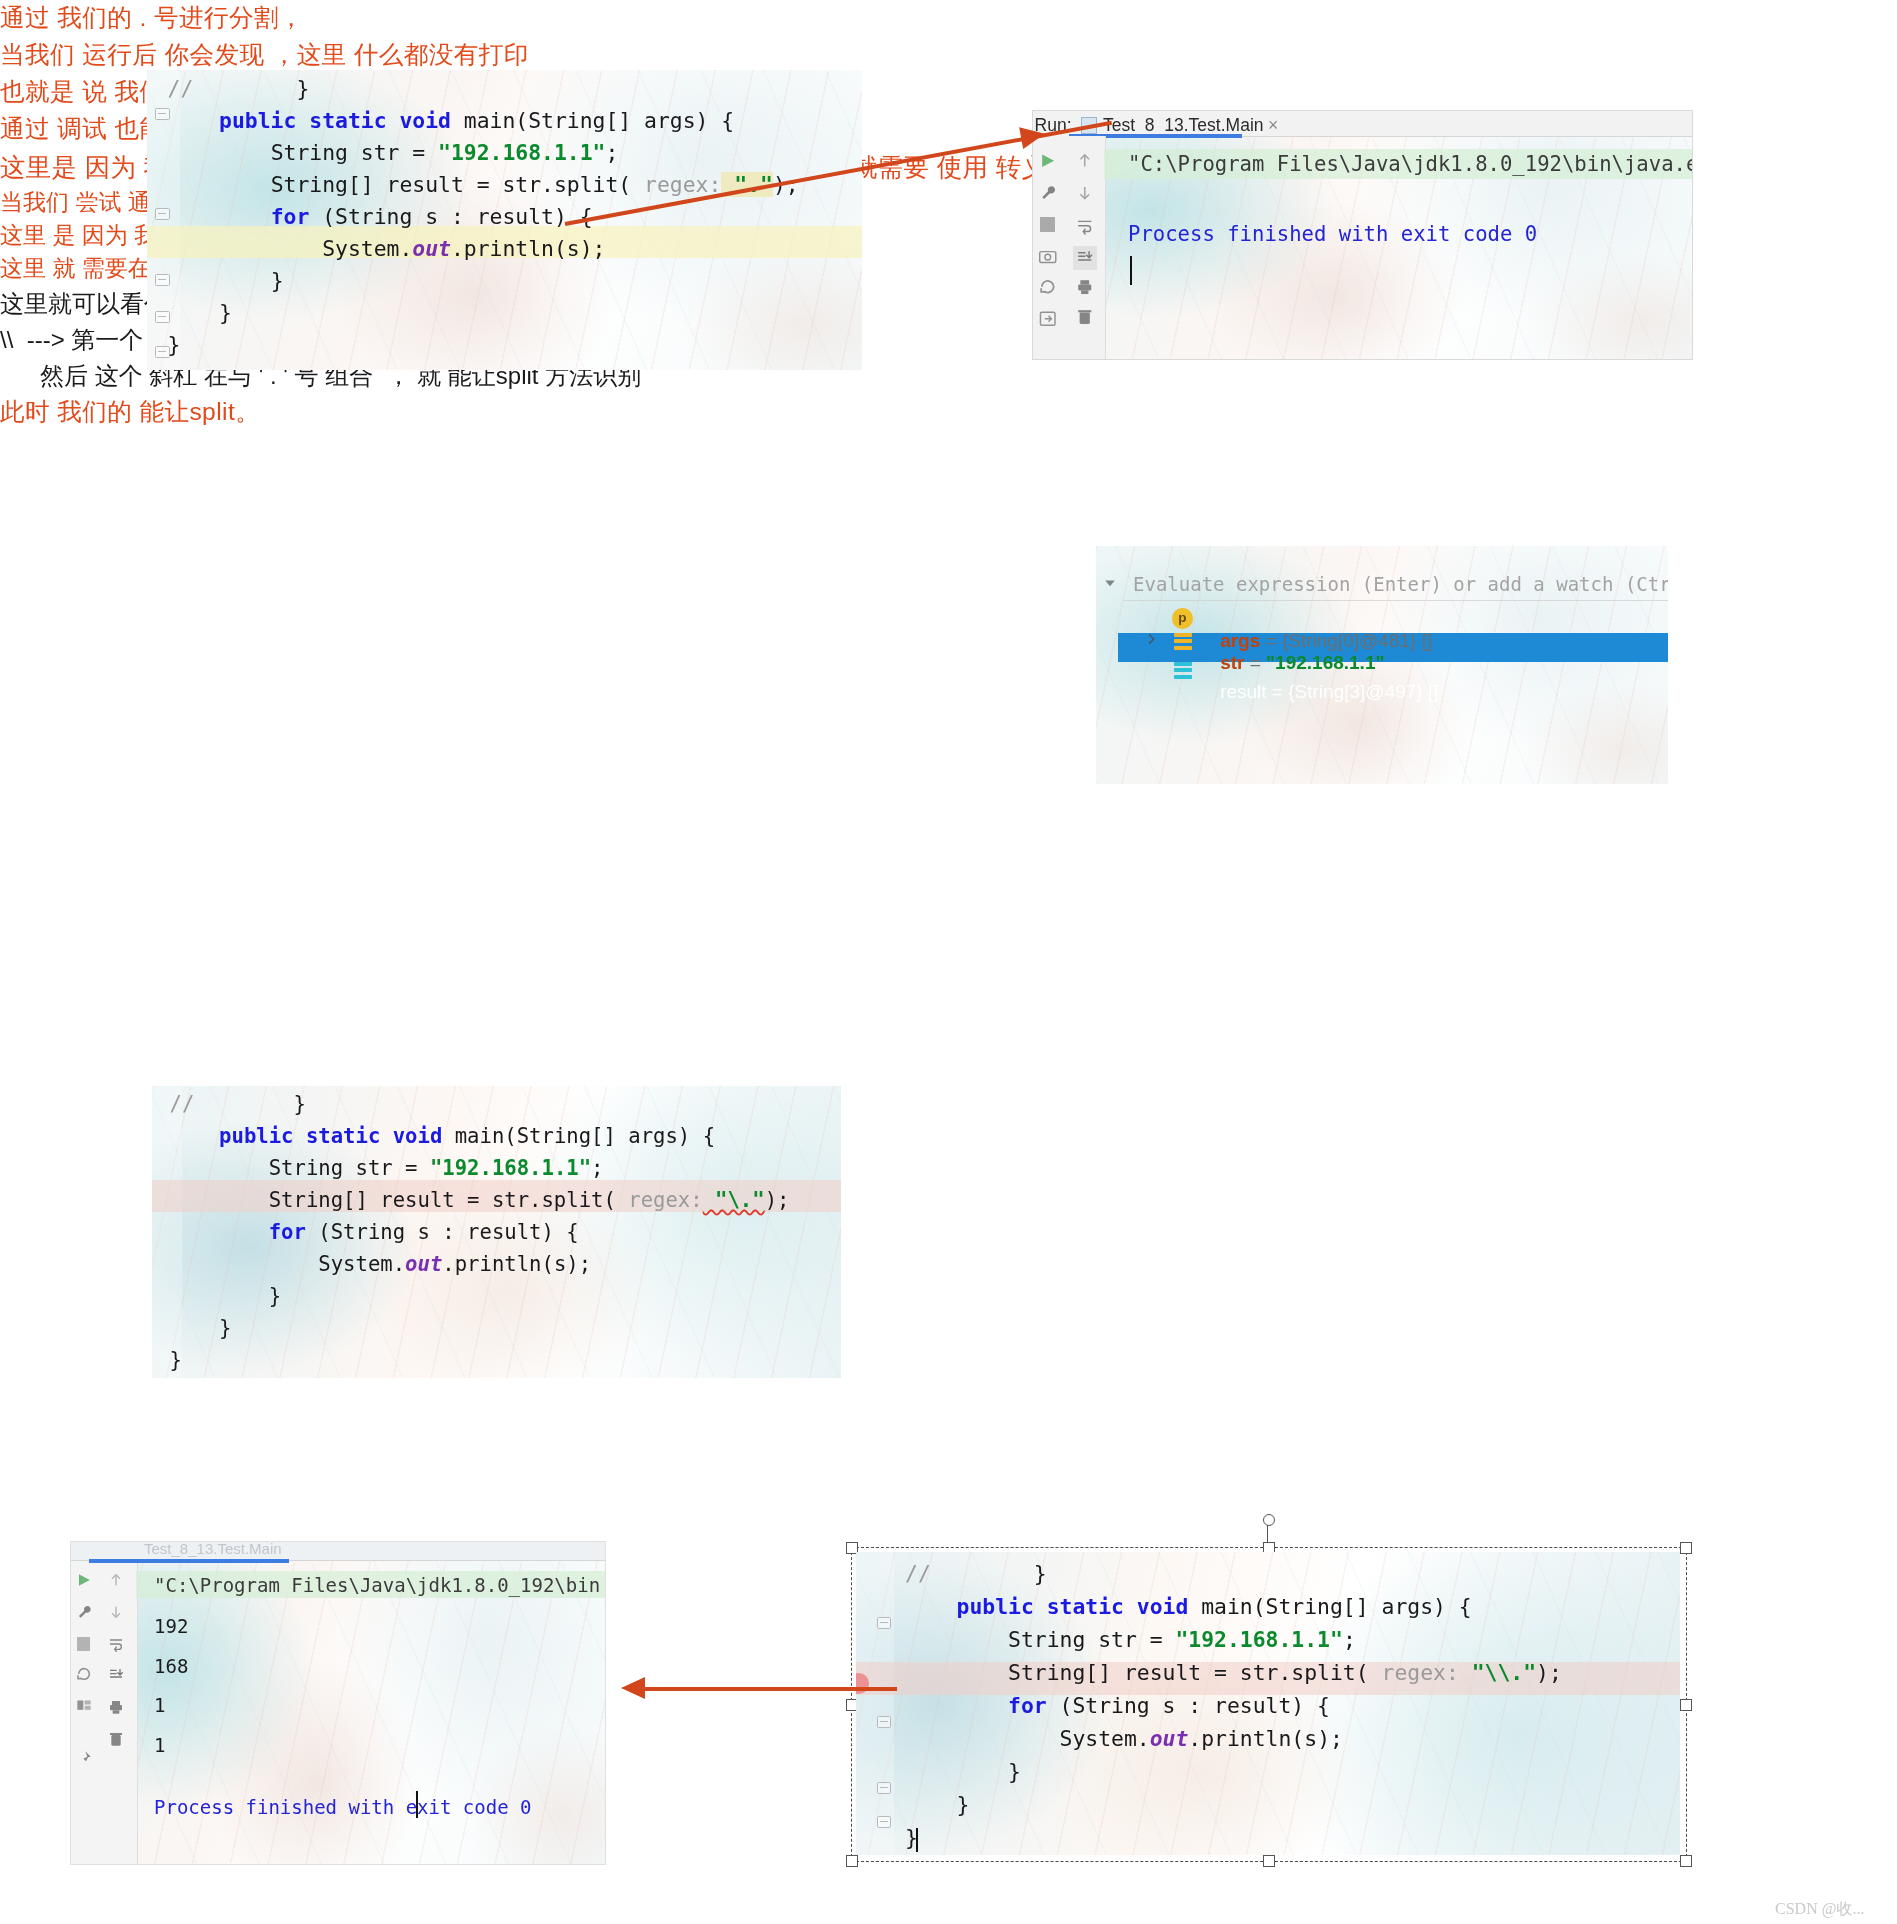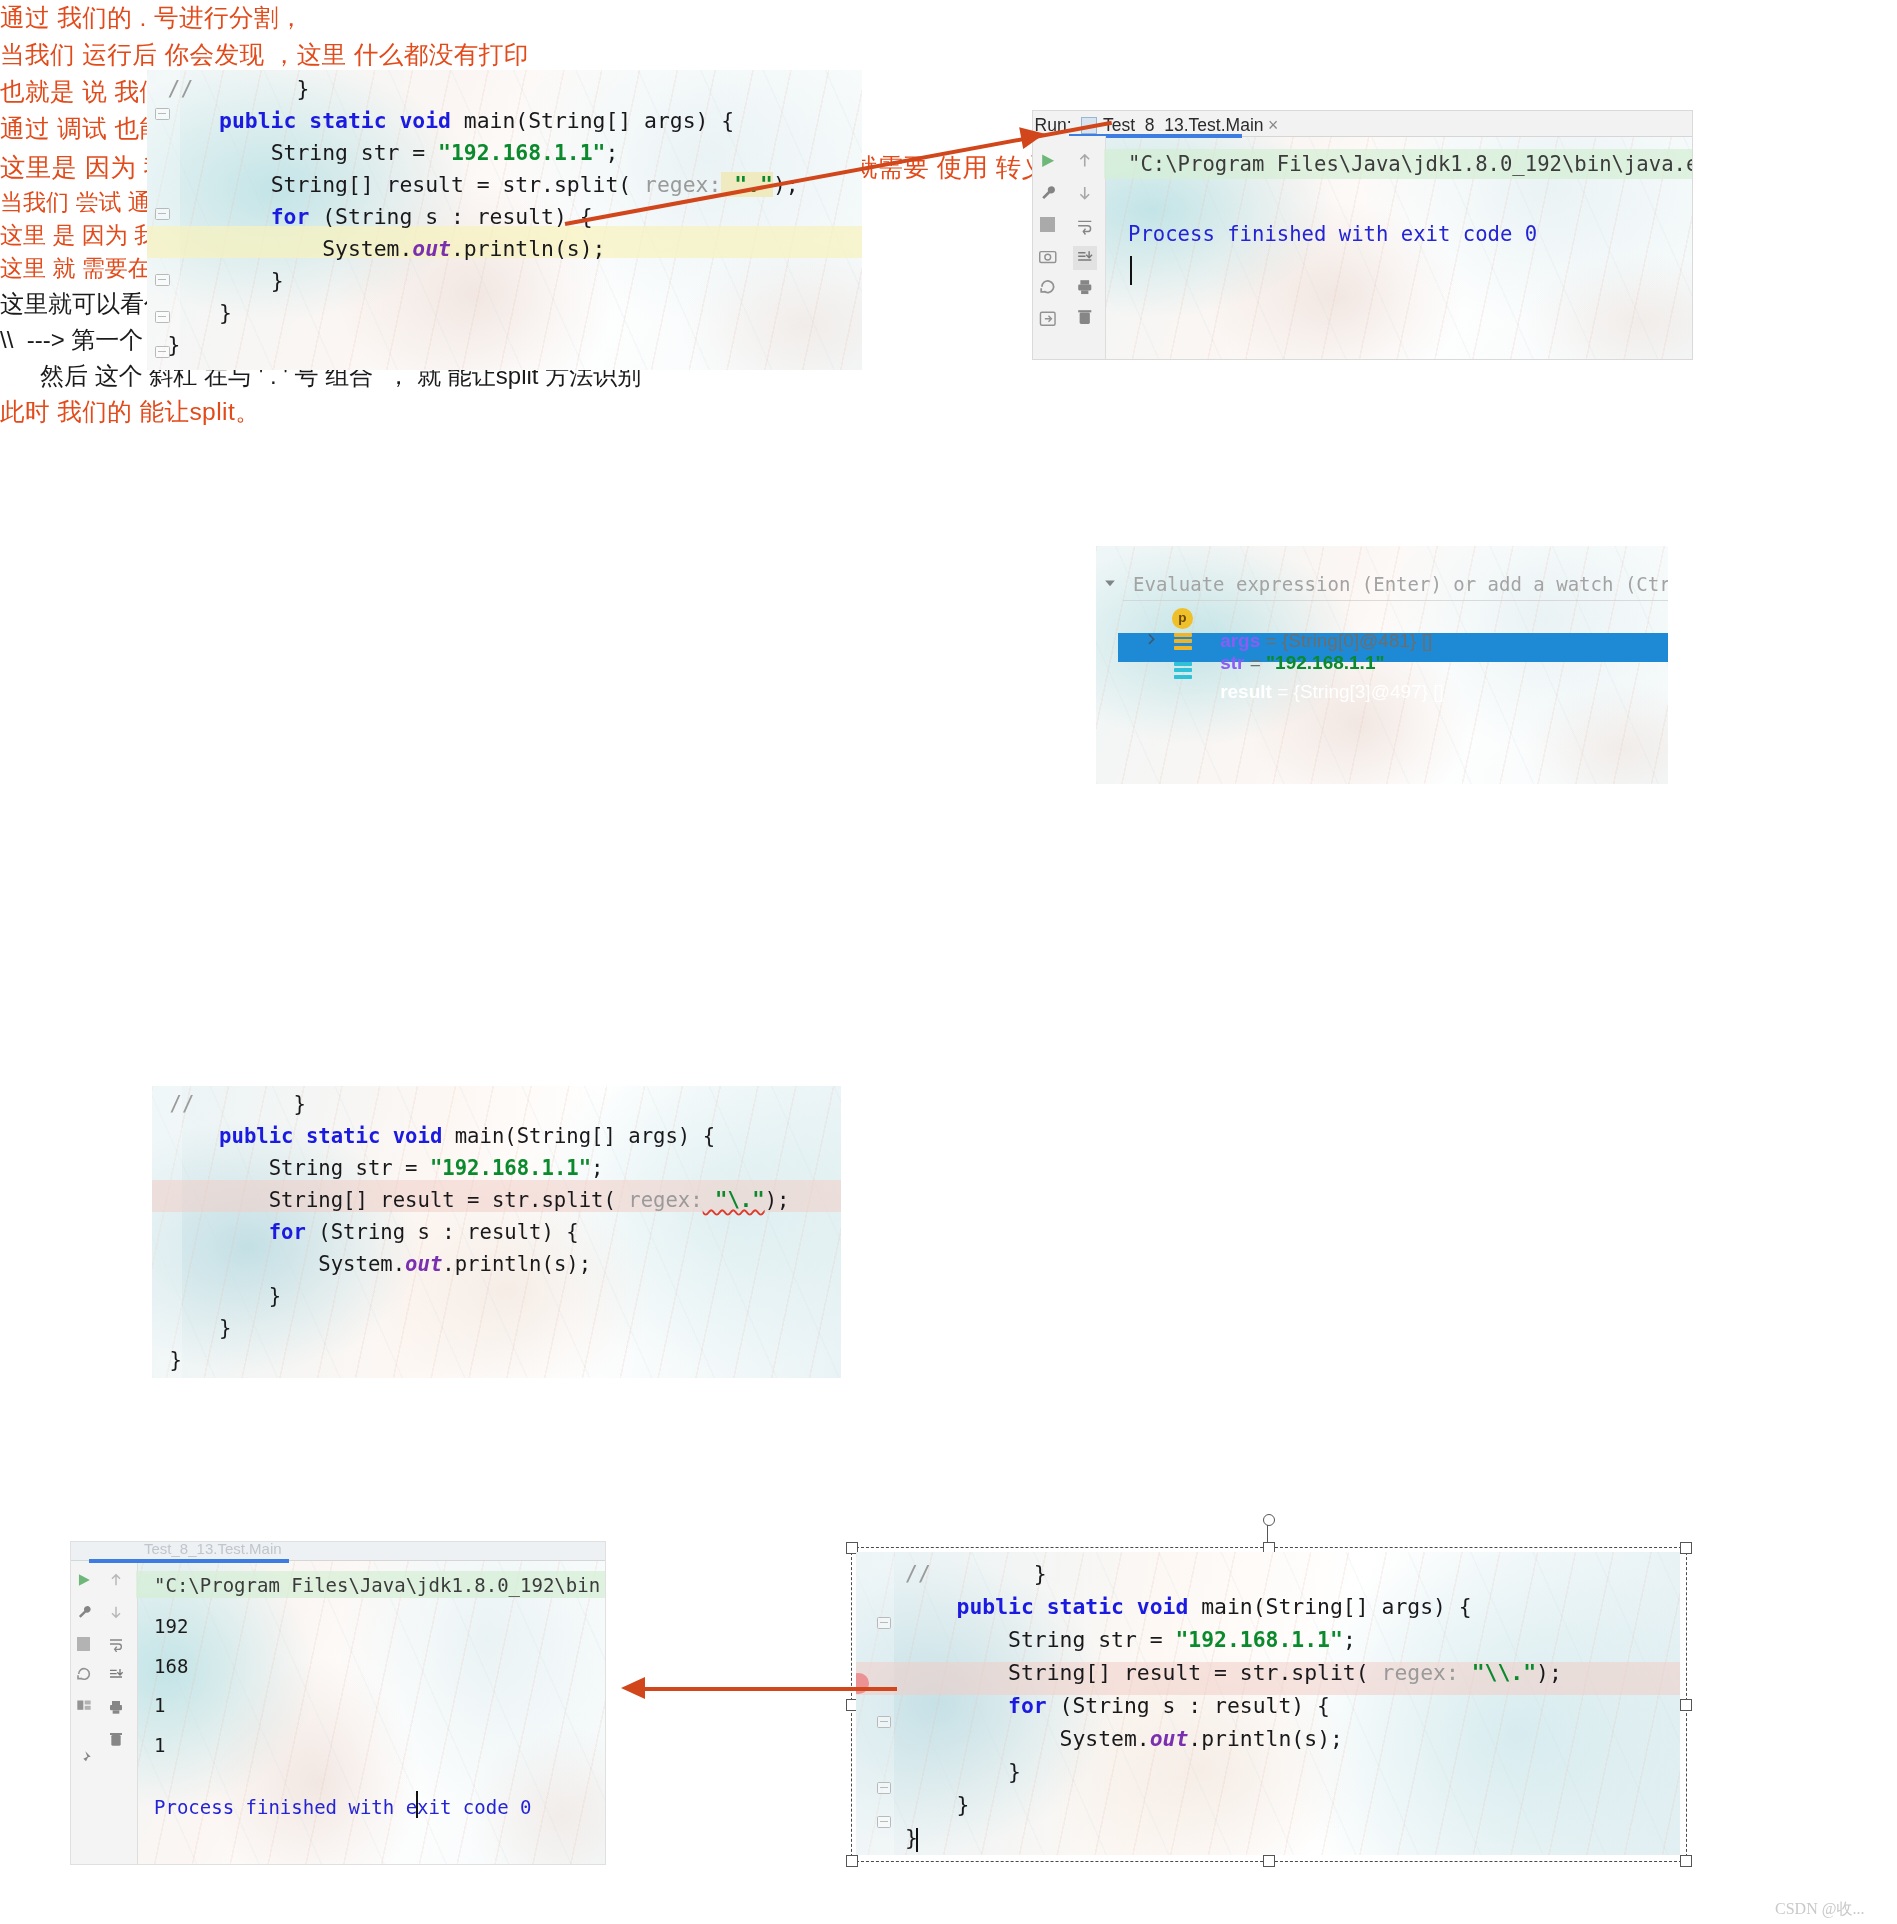--- a/index.html
+++ b/index.html
@@ -56,22 +56,22 @@
   .cmdline{color:#3b3b3b;}
   .bluetxt{color:#2424d6;}
   .greenband{position:absolute;background:rgba(214,238,214,.72);}
   .caret{position:absolute;width:2.4px;background:#111;}
 
   
   .ev-input{position:absolute;font-family:"DejaVu Sans Mono","Liberation Mono",monospace;
             color:#a3a3a3;white-space:pre;}
   .ev-row{position:absolute;font-family:"Liberation Sans",sans-serif;white-space:pre;}
   .ev-sel{position:absolute;background:#1e8ad6;}
-  .nm-red{color:#8b5cf6;font-weight:bold;}
-  .nm-white{color:#ffffff;font-weight:bold;}
+  .nm-red{color:#c2410c;font-weight:bold;}
+  .nm-white{color:#ffffff;font-weight:normal;}
   .val-grey{color:#6d6d6d;}
   .val-white{color:#ffffff;}
   .val-green{color:#0b8a2d;font-weight:bold;}
   .pbadge{position:absolute;width:20.6px;height:20.6px;border-radius:50%;background:#f0c02a;
           color:#6a4a00;font-size:13.5px;font-weight:bold;text-align:center;line-height:20.6px;font-family:"Liberation Sans",sans-serif;}
   .arrbadge{position:absolute;width:17.5px;height:20.6px;}
   .arrbadge i{position:absolute;left:0;right:0;height:4px;background:#f0b429;border-radius:0.8px;}
   .arrbadge.cy i{background:#2fc1d8;}
 
   

